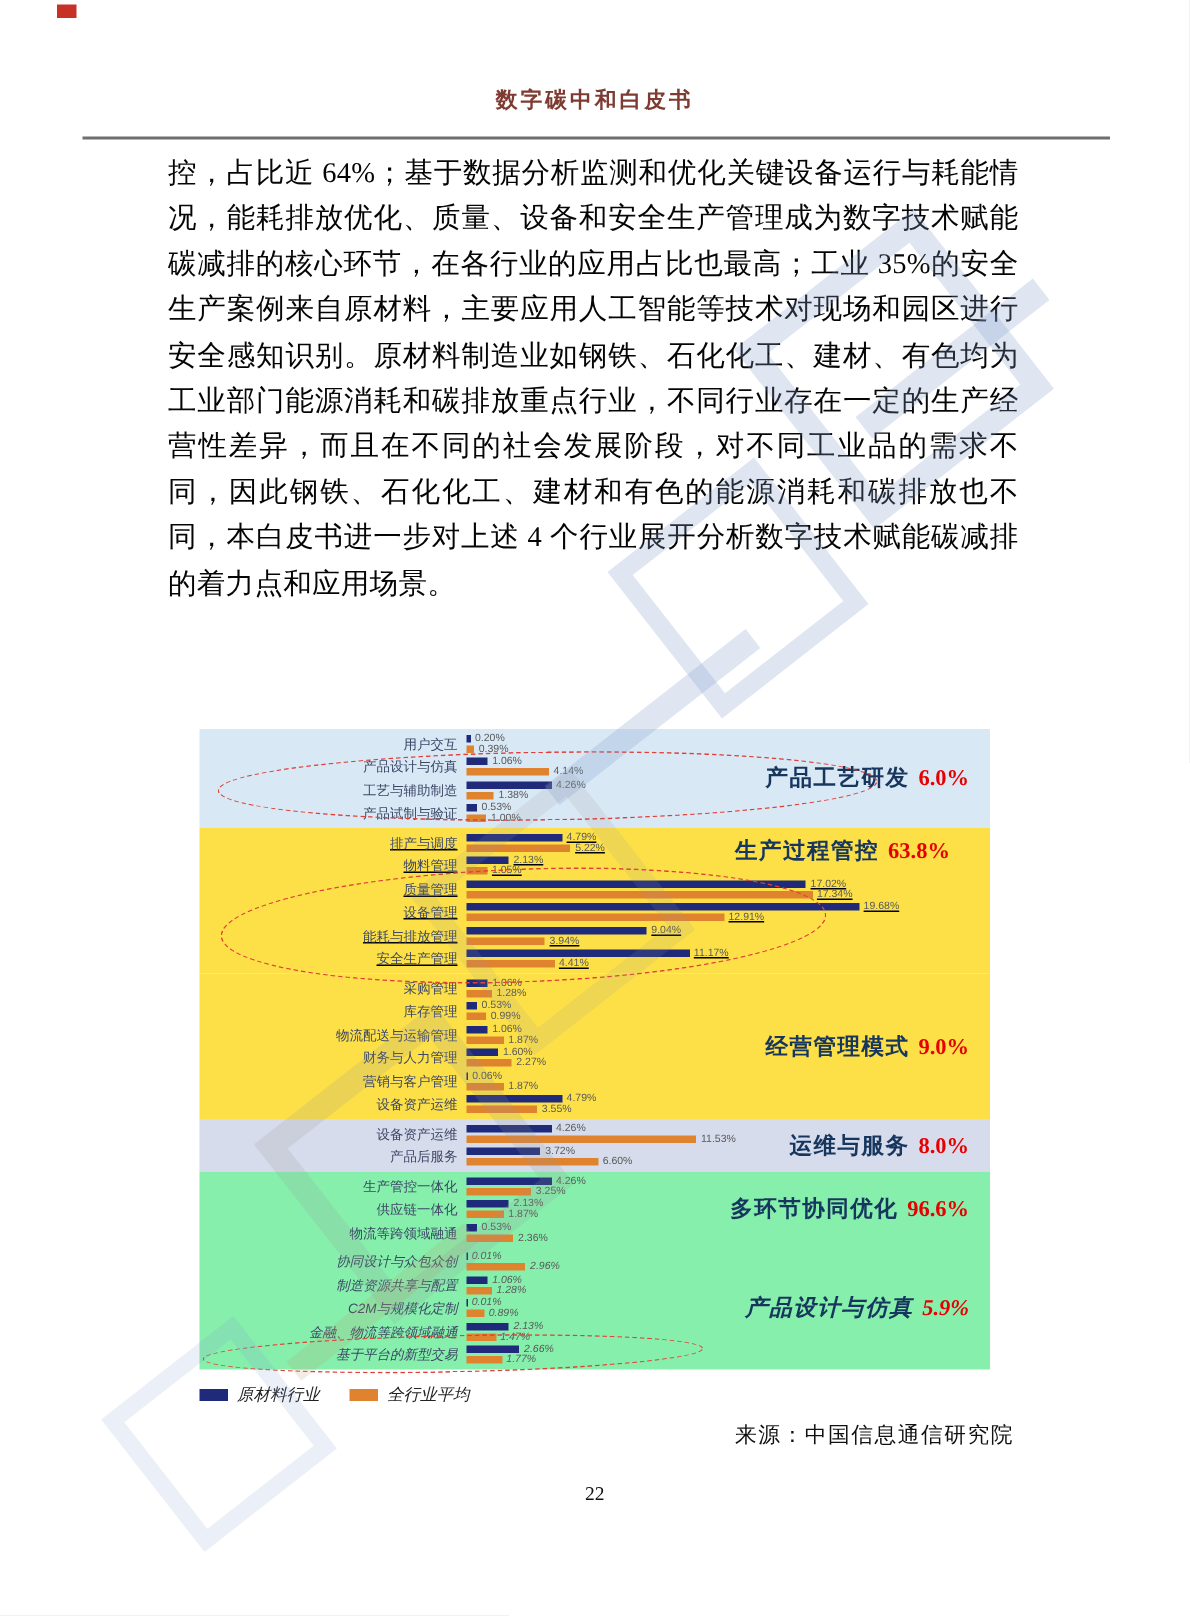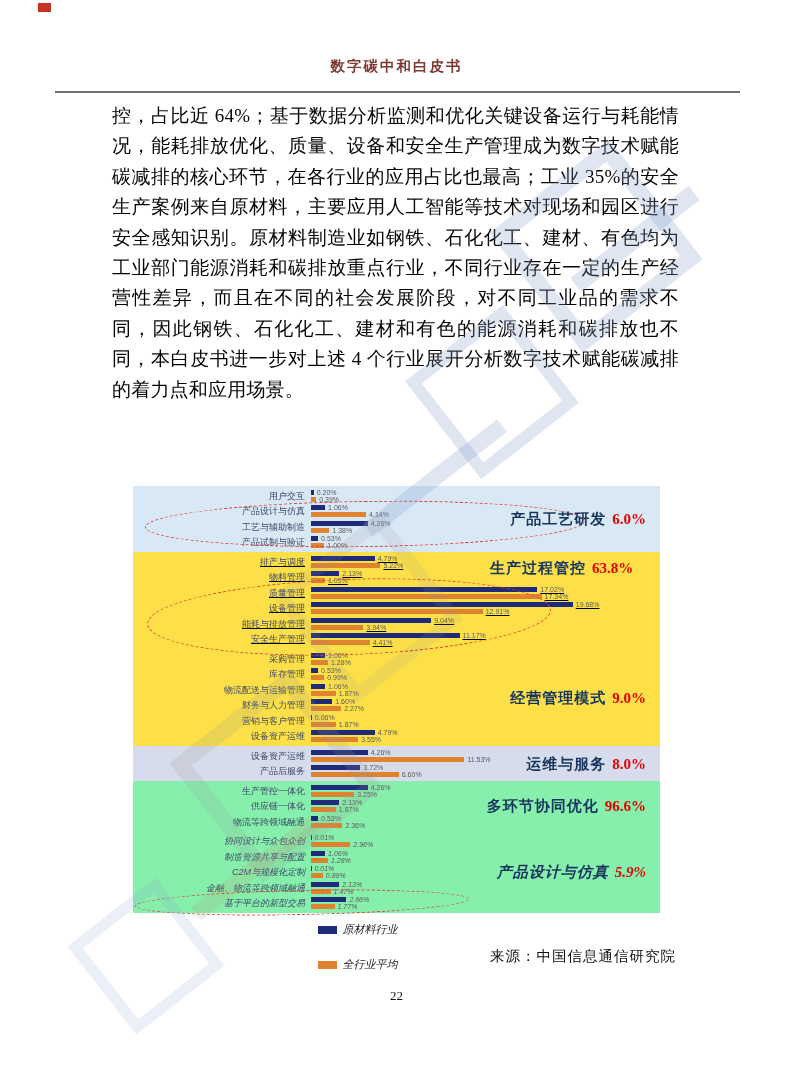--- a/index.html
+++ b/index.html
@@ -38,21 +38,21 @@
   }
   .ann .pct{color:#e60000;margin-left:6px;letter-spacing:0;}
   .ann.wrap{right:0;width:170px;white-space:normal;transform:none;top:6px;line-height:20px;}
   .ellipse{
     position:absolute;border:1.6px dashed #e04038;border-radius:50%;
     pointer-events:none;
   }
   .ellipse1{left:12px;top:15px;width:438px;height:44px;transform:rotate(-0.8deg);}
   .ellipse2{left:14px;top:93px;width:402px;height:74px;transform:rotate(-2deg);}
   .ellipse3{left:2px;top:404px;width:332px;height:23px;transform:rotate(-1.2deg);}
-  .legend{display:flex;justify-content:flex-end;gap:20px;margin-top:9px;padding-right:78px;align-items:center;flex-direction:column;}
+  .legend{display:flex;gap:20px;margin-top:9px;padding-right:78px;align-items:center;}
   .legend-item{display:flex;align-items:center;gap:6px;}
   .swatch{width:19px;height:8px;display:inline-block;}
   .legend-label{font-size:11px;font-style:italic;color:#222;font-family:"Liberation Sans","DejaVu Sans",sans-serif;}
   .source{
     position:absolute;right:117px;top:947px;font-size:14.5px;color:#111;letter-spacing:1px;
   }
   .page-num{position:absolute;top:988px;left:0;width:100%;text-align:center;font-size:13px;color:#111;}
   
   .wm{position:absolute;pointer-events:none;z-index:9;}
   .wm-box{position:absolute;border:16px solid rgba(130,158,205,0.26);transform:rotate(-38deg);}

